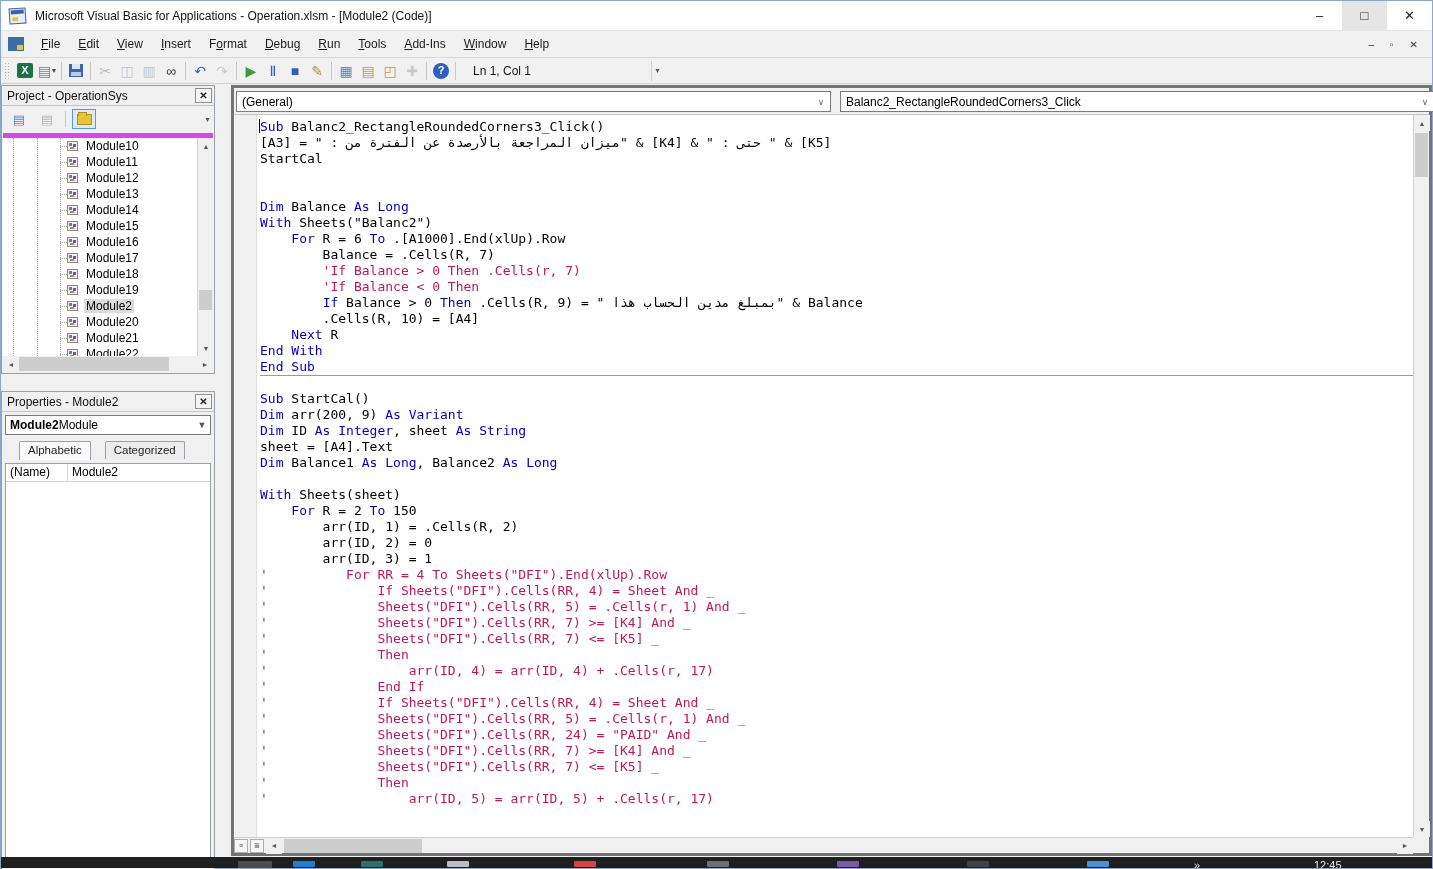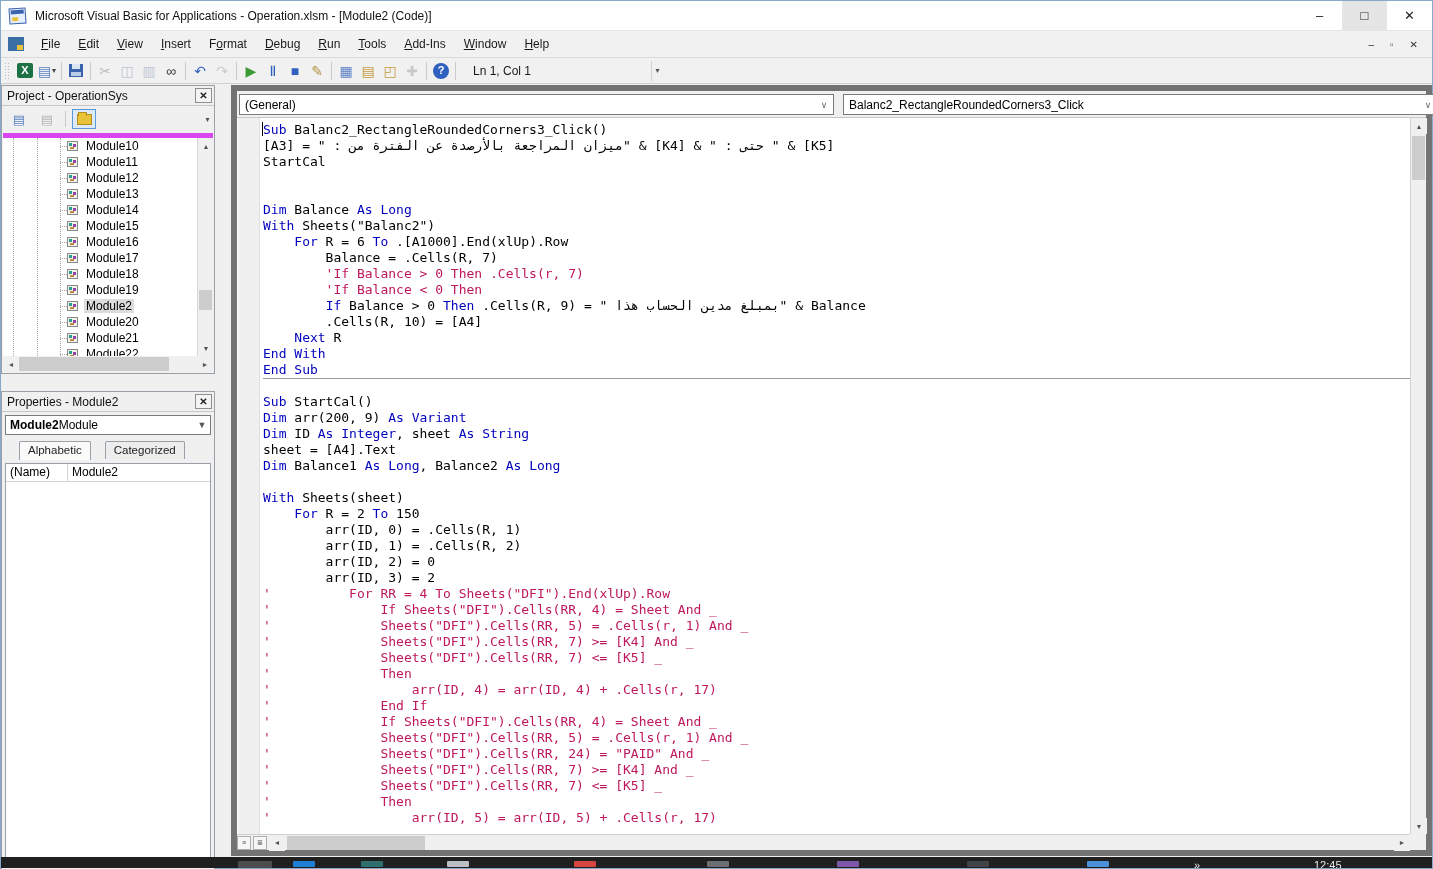--- a/index.html
+++ b/index.html
@@ -95,21 +95,21 @@
               background:#ededed; color:#222; border-radius:2px 2px 0 0;margin-left:14px; }
   .prop-tab.active { background:#fafafa; position:relative; top:1px; padding-bottom:4px; }
   #prop-grid { position:absolute; left:3px; right:3px; top:71px; bottom:3px; background:#fff;
                border:1px solid #9aa0a8; }
   #prop-row { display:flex; height:18px; border-bottom:1px solid #d4d4d4; font-size:12px; }
   #prop-row .k { width:62px; border-right:1px solid #d4d4d4; padding:1px 0 0 4px; }
   #prop-row .v { flex:1; padding:1px 0 0 4px; }
 
   
   #code-window { position:absolute; left:230px; top:84px; right:0; bottom:12px;
-                 background:#fff; border:6px solid #737373; }
+                 background:#fff; border:3px solid #737373; }
   #code-header { position:absolute; left:0; right:0; top:0; height:27px; background:#f0f0f0;
                  border-bottom:1px solid #c6c6c6; }
   .combo { position:absolute; top:3px; height:21px; background:#fff; border:1px solid #7a7a7a;
            display:flex; align-items:center; font-size:12px; padding-left:5px; color:#000; }
   .combo .chev { margin-left:auto; width:18px; text-align:center; color:#666; font-size:9px; }
   #combo-general { left:2px; width:595px; }
   #combo-proc { left:606px; width:595px; }
 
   #code-area { position:absolute; left:1px; right:16px; top:27px; bottom:16px; background:#fff; overflow:hidden; }
   #margin-bar { position:absolute; left:0; top:0; bottom:0; width:22px; background:#f0f0f0;
@@ -456,24 +456,23 @@
           <div class="cl"><span class="k">End Sub</span></div>
           <div class="cl-hr"></div>
           <div class="cl"><span class="k">Sub</span><span class="n"> StartCal()</span></div>
           <div class="cl"><span class="k">Dim</span><span class="n"> arr(200, 9) </span><span class="k">As</span><span class="n"> </span><span class="k">Variant</span></div>
           <div class="cl"><span class="k">Dim</span><span class="n"> ID </span><span class="k">As</span><span class="n"> </span><span class="k">Integer</span><span class="n">, sheet </span><span class="k">As</span><span class="n"> </span><span class="k">String</span></div>
           <div class="cl"><span class="n">sheet = [A4].Text</span></div>
           <div class="cl"><span class="k">Dim</span><span class="n"> Balance1 </span><span class="k">As</span><span class="n"> </span><span class="k">Long</span><span class="n">, Balance2 </span><span class="k">As</span><span class="n"> </span><span class="k">Long</span></div>
           <div class="cl">&nbsp;</div>
           <div class="cl"><span class="k">With</span><span class="n"> Sheets(sheet)</span></div>
           <div class="cl"><span class="n">    </span><span class="k">For</span><span class="n"> R = 2 </span><span class="k">To</span><span class="n"> 150</span></div>
-          <div class="cl"><span class="n">        arr(ID, 0) = .Cells(R, 1)</span></div>
           <div class="cl"><span class="n">        arr(ID, 1) = .Cells(R, 2)</span></div>
           <div class="cl"><span class="n">        arr(ID, 2) = 0</span></div>
-          <div class="cl"><span class="n">        arr(ID, 3) = 2</span></div>
+          <div class="cl"><span class="n">        arr(ID, 3) = 1</span></div>
           <div class="cl"><span class="c">'          For RR = 4 To Sheets("DFI").End(xlUp).Row</span></div>
           <div class="cl"><span class="c">'              If Sheets("DFI").Cells(RR, 4) = Sheet And _</span></div>
           <div class="cl"><span class="c">'              Sheets("DFI").Cells(RR, 5) = .Cells(r, 1) And _</span></div>
           <div class="cl"><span class="c">'              Sheets("DFI").Cells(RR, 7) &gt;= [K4] And _</span></div>
           <div class="cl"><span class="c">'              Sheets("DFI").Cells(RR, 7) &lt;= [K5] _</span></div>
           <div class="cl"><span class="c">'              Then</span></div>
           <div class="cl"><span class="c">'                  arr(ID, 4) = arr(ID, 4) + .Cells(r, 17)</span></div>
           <div class="cl"><span class="c">'              End If</span></div>
           <div class="cl"><span class="c">'              If Sheets("DFI").Cells(RR, 4) = Sheet And _</span></div>
           <div class="cl"><span class="c">'              Sheets("DFI").Cells(RR, 5) = .Cells(r, 1) And _</span></div>

